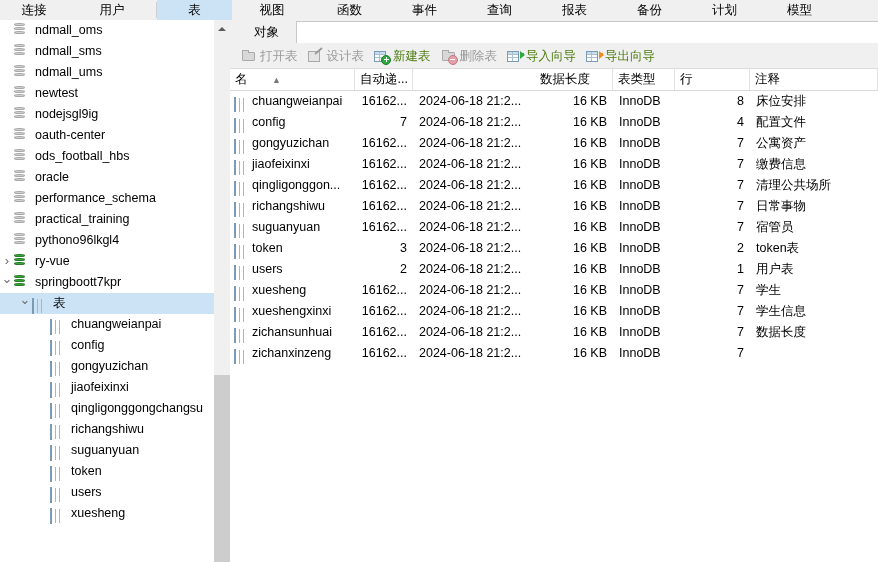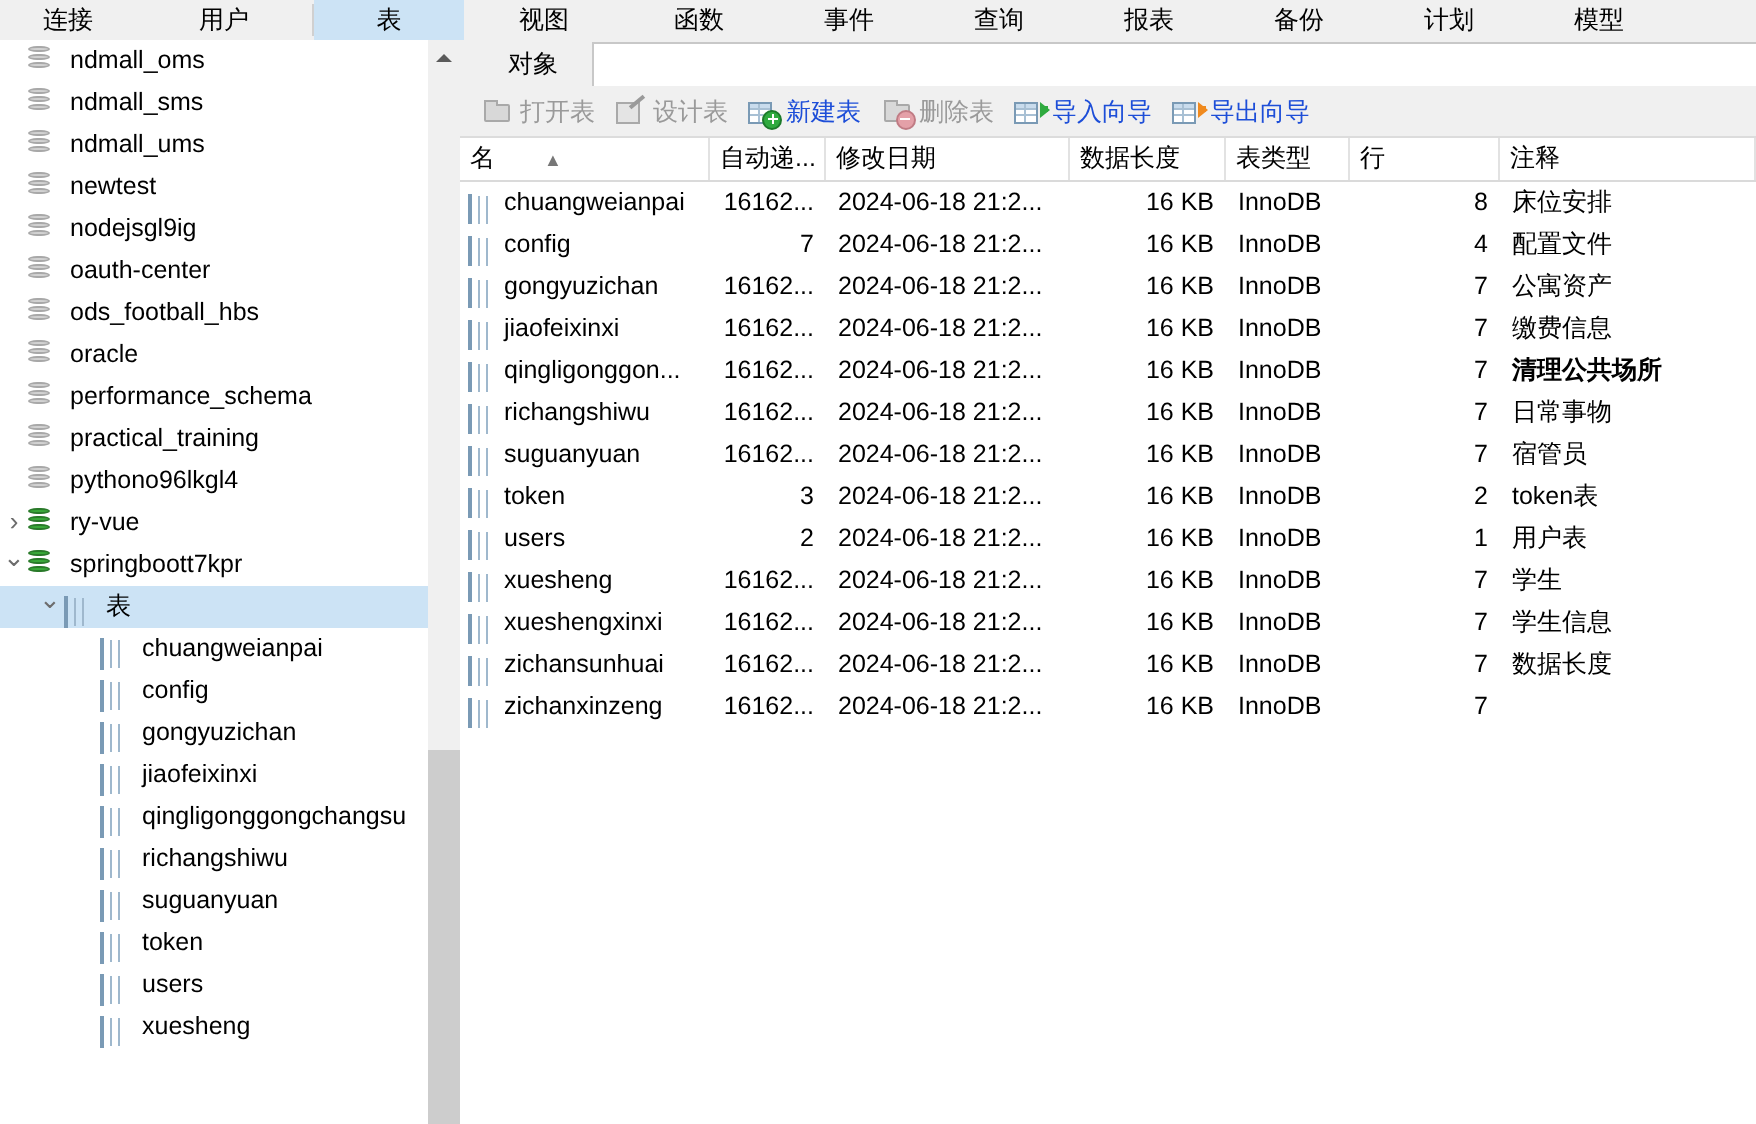--- a/index.html
+++ b/index.html
@@ -106,21 +106,21 @@
     box-sizing:border-box;
   }
 
   .toolbar{
     position:absolute;left:0;top:24px;width:648px;height:24px;
     background:#f0f0f0;border-bottom:1px solid #dcdcdc;
     display:flex;align-items:center;padding-left:6px;
   }
   .tbtn{
     display:flex;align-items:center;height:22px;padding:0 5px;
-    font-size:12.5px;color:#1d4ed8;cursor:default;white-space:nowrap;
+    font-size:12.5px;color:#4d7c0f;cursor:default;white-space:nowrap;
   }
   .tbtn.dis{color:#9a9a9a;}
   .tbtn .bi{flex:0 0 16px;width:16px;height:15px;position:relative;margin-right:3px;}
 
   
   .i-open{position:absolute;left:1px;top:3px;width:13px;height:9px;
     background:#d8d8d8;border:1px solid #a9a9a9;box-sizing:border-box;border-radius:1px;}
   .i-open::after{content:"";position:absolute;left:-1px;top:-3px;width:7px;height:3px;
     background:#d8d8d8;border:1px solid #a9a9a9;box-sizing:border-box;border-bottom:none;}
   .i-design{position:absolute;left:0;top:2px;width:12px;height:11px;
@@ -391,21 +391,20 @@
             <span class="arr orange"></span>
           </span>
           <span>导出向导</span>
         </div>
       </div>
 
     <div class="grid">
       <div class="ghead" id="ghead">
           <div class="gh" style="left: 0px; width: 125px;"><span class="t">名</span><span class="sortmark">▲</span></div>
           <div class="gh num" style="left: 125px; width: 58px;"><span class="t">自动递...</span></div>
-          <div class="gh" style="left: 183px; width: 122px;"><span class="t">修改日期</span></div>
           <div class="gh num" style="left: 305px; width: 78px;"><span class="t">数据长度</span></div>
           <div class="gh" style="left: 383px; width: 62px;"><span class="t">表类型</span></div>
           <div class="gh num" style="left: 445px; width: 75px;"><span class="t">行</span></div>
           <div class="gh" style="left: 520px; width: 128px;"><span class="t">注释</span></div>
         </div>
       <div id="gbody">
           <div class="grow">
             <div class="gc name" style="left: 0px; width: 125px;"><span class="cellico"><span class="tbl hdr" style="margin:0"></span></span><span>chuangweianpai</span></div>
             <div class="gc num" style="left: 125px; width: 58px; padding-right: 6px;">16162...</div>
             <div class="gc" style="left: 183px; width: 122px; padding-left: 6px;">2024-06-18 21:2...</div>
@@ -441,21 +440,21 @@
             <div class="gc num" style="left: 445px; width: 75px; padding-right: 6px;">7</div>
             <div class="gc" style="left: 520px; width: 128px; padding-left: 6px;">缴费信息</div>
           </div>
           <div class="grow">
             <div class="gc name" style="left: 0px; width: 125px;"><span class="cellico"><span class="tbl hdr" style="margin:0"></span></span><span>qingligonggon...</span></div>
             <div class="gc num" style="left: 125px; width: 58px; padding-right: 6px;">16162...</div>
             <div class="gc" style="left: 183px; width: 122px; padding-left: 6px;">2024-06-18 21:2...</div>
             <div class="gc num" style="left: 305px; width: 78px; padding-right: 6px;">16 KB</div>
             <div class="gc" style="left: 383px; width: 62px; padding-left: 6px;">InnoDB</div>
             <div class="gc num" style="left: 445px; width: 75px; padding-right: 6px;">7</div>
-            <div class="gc" style="left: 520px; width: 128px; padding-left: 6px; font-weight: bold;">清理公共场所</div>
+            <div class="gc" style="left: 520px; width: 128px; padding-left: 6px;">清理公共场所</div>
           </div>
           <div class="grow">
             <div class="gc name" style="left: 0px; width: 125px;"><span class="cellico"><span class="tbl hdr" style="margin:0"></span></span><span>richangshiwu</span></div>
             <div class="gc num" style="left: 125px; width: 58px; padding-right: 6px;">16162...</div>
             <div class="gc" style="left: 183px; width: 122px; padding-left: 6px;">2024-06-18 21:2...</div>
             <div class="gc num" style="left: 305px; width: 78px; padding-right: 6px;">16 KB</div>
             <div class="gc" style="left: 383px; width: 62px; padding-left: 6px;">InnoDB</div>
             <div class="gc num" style="left: 445px; width: 75px; padding-right: 6px;">7</div>
             <div class="gc" style="left: 520px; width: 128px; padding-left: 6px;">日常事物</div>
           </div>

